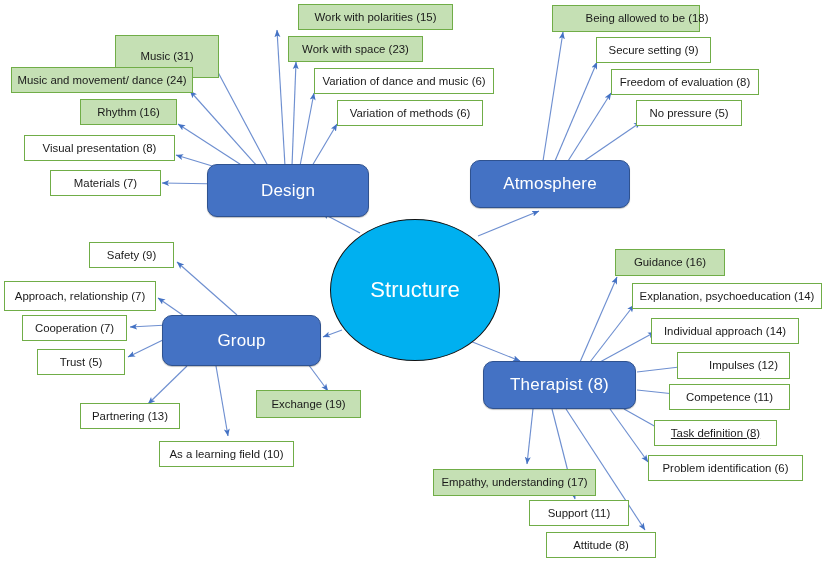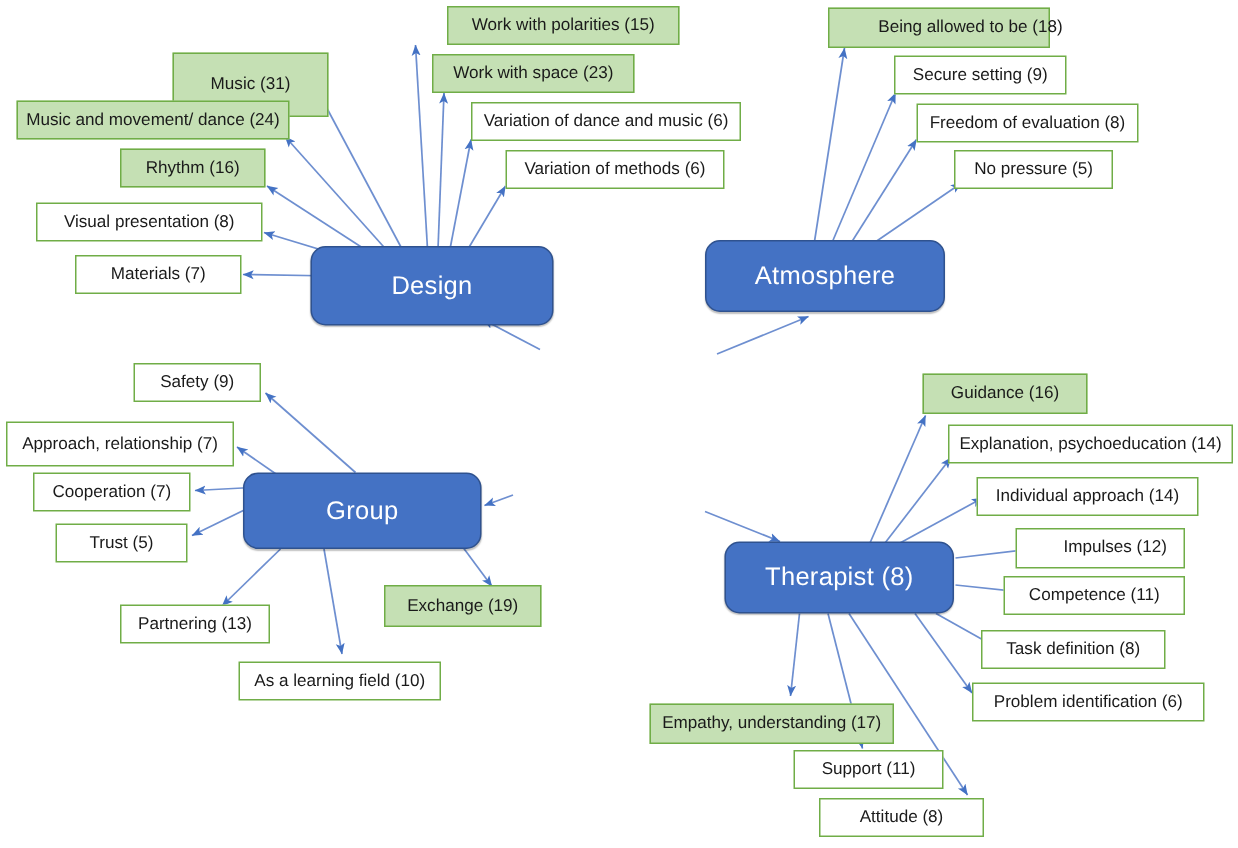--- a/index.html
+++ b/index.html
@@ -86,20 +86,23 @@
       <line x1="637" y1="372" x2="688" y2="366"></line>
       <line x1="637" y1="390" x2="684" y2="395"></line>
       <line x1="624" y1="409" x2="665" y2="432"></line>
       <line x1="610" y1="409" x2="648" y2="462"></line>
       <line x1="533" y1="409" x2="527" y2="464"></line>
       <line x1="552" y1="409" x2="575" y2="499"></line>
       <line x1="566" y1="409" x2="645" y2="530"></line>
     </g>
   </svg>
 
+  <div class="center-circle" style="left:330px;top:219px;width:170px;height:142px;">
+    <span>Structure</span>
+  </div>
 
   <div class="mainnode" style="left:207px;top:164px;width:162px;height:53px;">
     <span>Design</span>
   </div>
 
   <div class="mainnode" style="left:470px;top:160px;width:160px;height:48px;">
     <span>Atmosphere</span>
   </div>
 
   <div class="mainnode" style="left:162px;top:315px;width:159px;height:51px;">
@@ -181,21 +184,21 @@
   </div>
   <div class="leaf" style="left:651px;top:318px;width:148px;height:26px;">
     <span>Individual approach (14)</span>
   </div>
   <div class="leaf" style="left:677px;top:352px;width:113px;height:27px;padding-left:26px;">
     <span>Impulses (12)</span>
   </div>
   <div class="leaf" style="left:669px;top:384px;width:121px;height:26px;">
     <span>Competence (11)</span>
   </div>
-  <div class="leaf" style="left:654px;top:420px;width:123px;height:26px;">
+  <div class="leaf" style="left:654px;top:420px;width:123px;height:26px;text-decoration:underline;">
     <span>Task definition (8)</span>
   </div>
   <div class="leaf" style="left:648px;top:455px;width:155px;height:26px;">
     <span>Problem identification (6)</span>
   </div>
   <div class="leaf green" style="left:433px;top:469px;width:163px;height:27px;">
     <span>Empathy, understanding (17)</span>
   </div>
   <div class="leaf" style="left:529px;top:500px;width:100px;height:26px;">
     <span>Support (11)</span>

